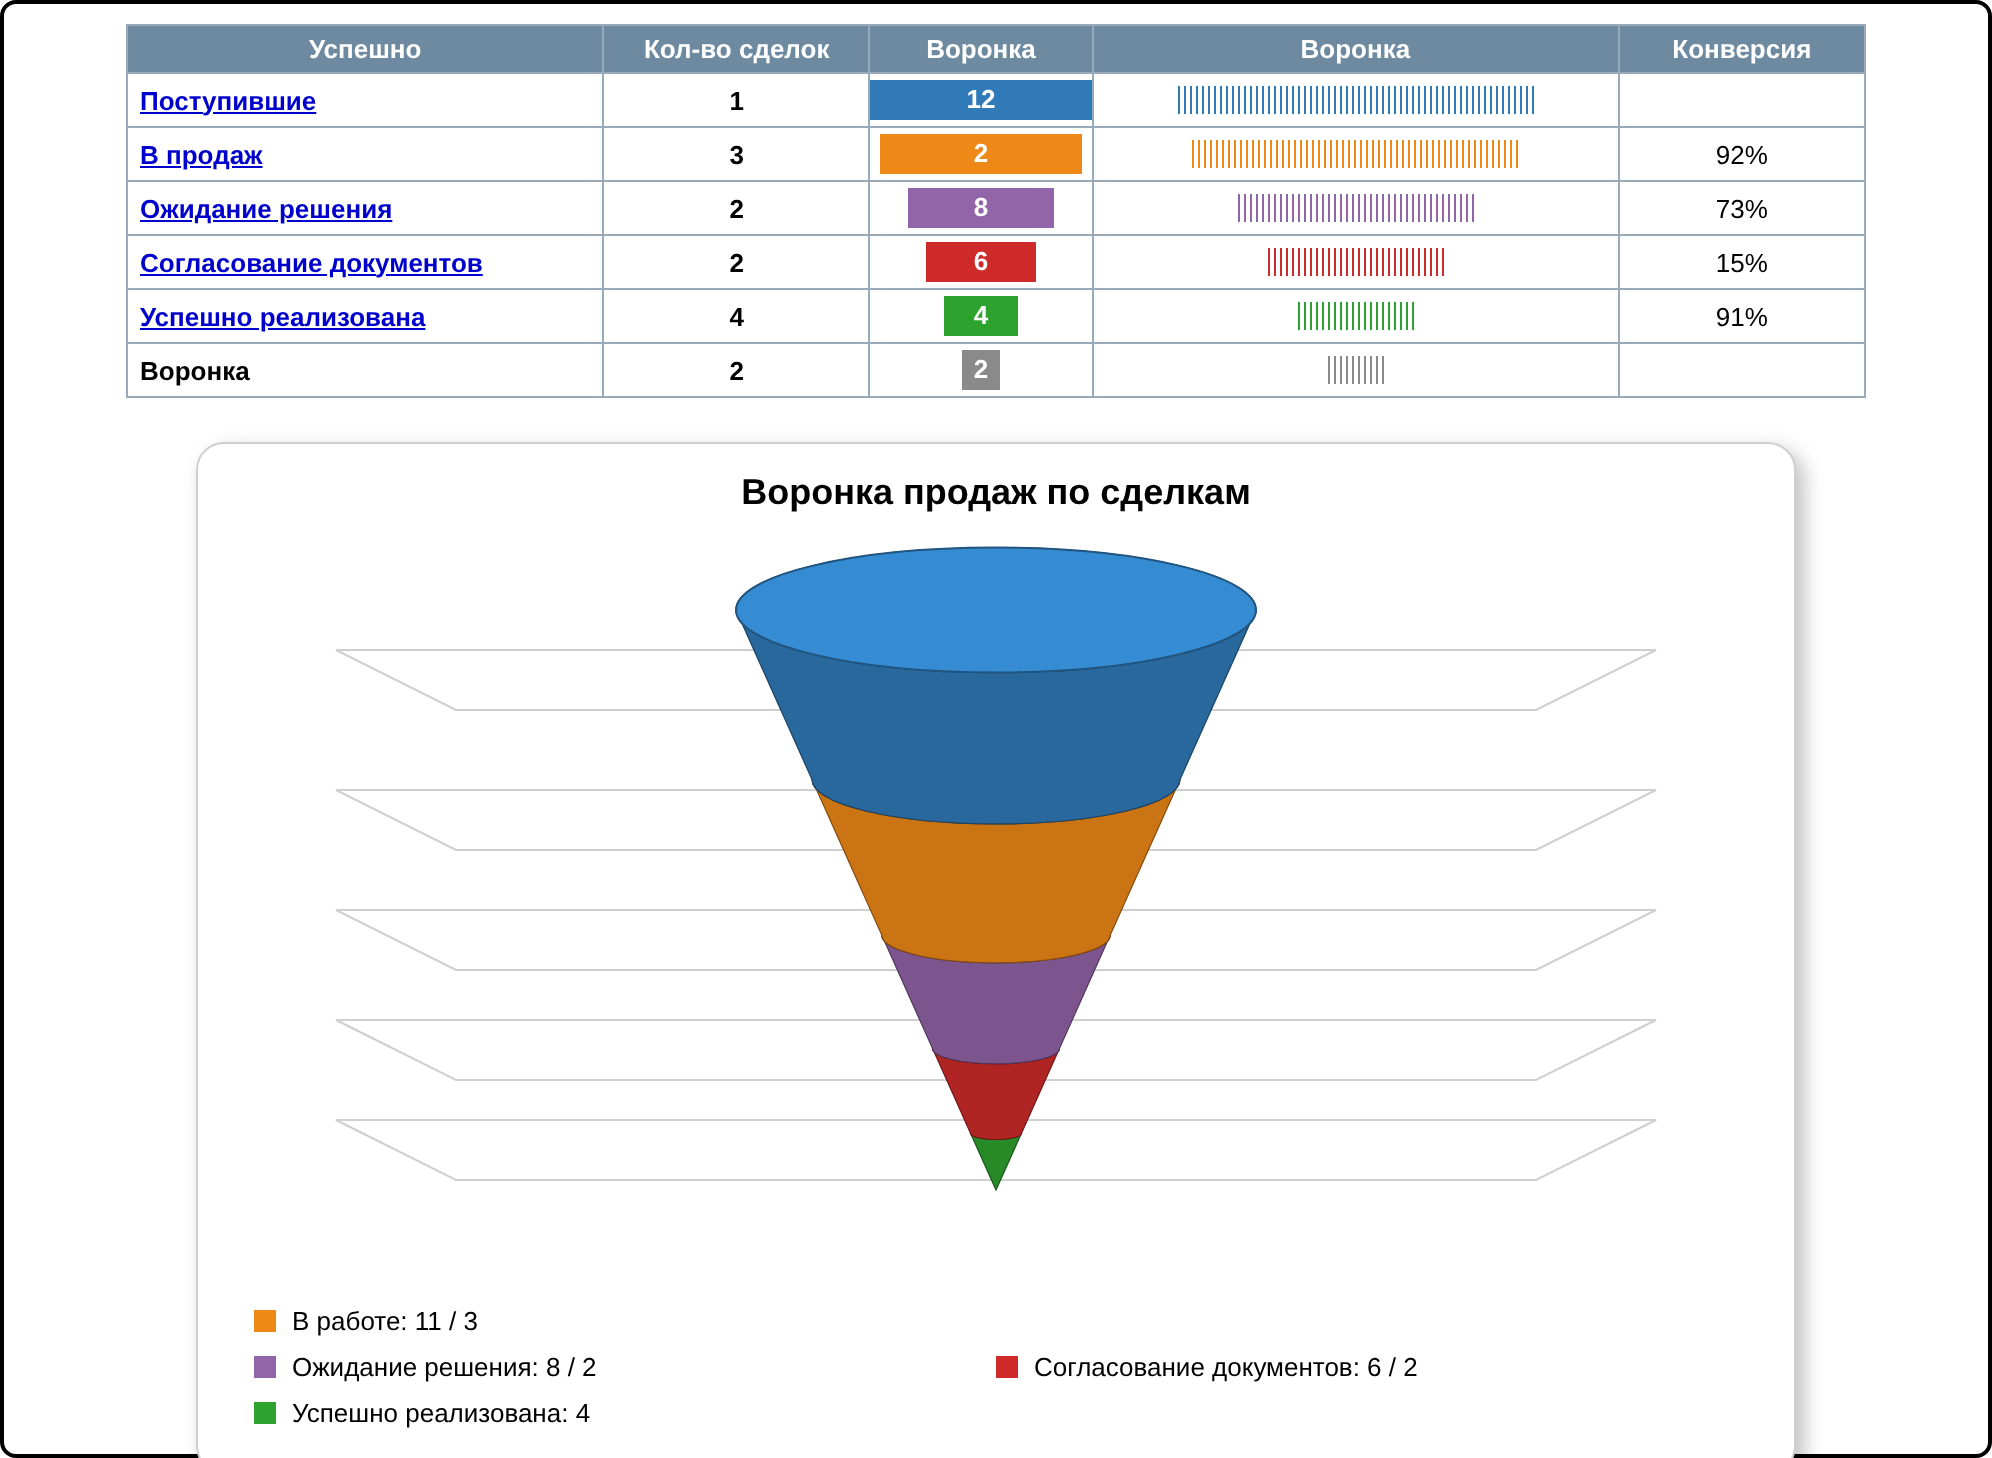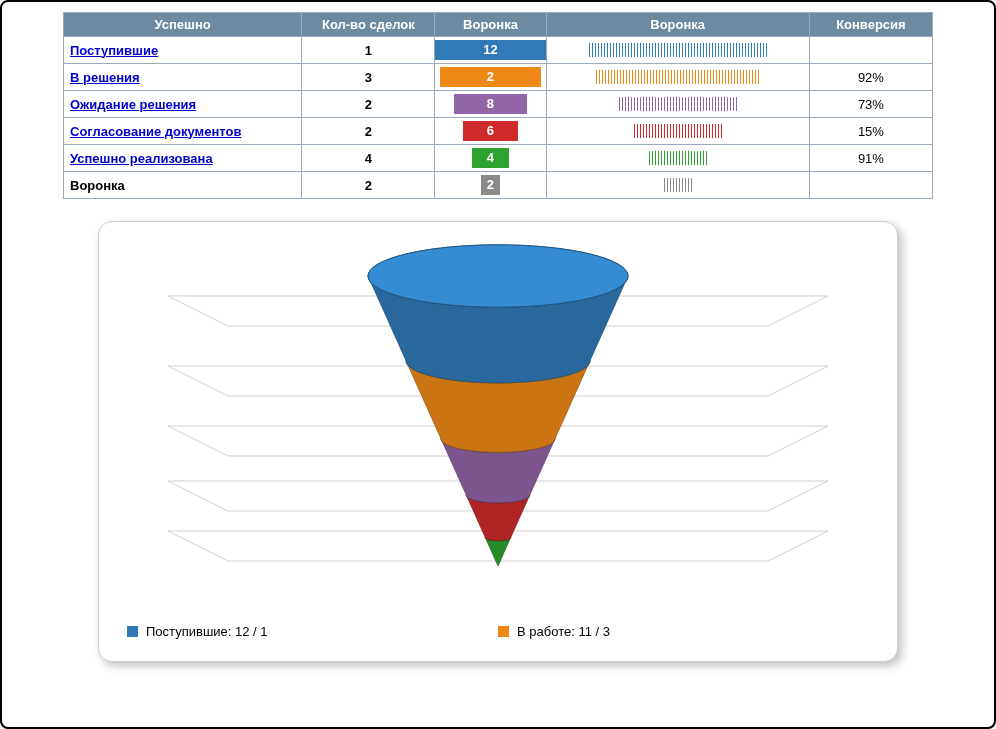--- a/index.html
+++ b/index.html
@@ -47,21 +47,21 @@
           <td class="col-count">1</td>
           <td class="col-funnel">
             <div class="funnel-cell">
               <div class="funnel-bar" style="background: rgb(47, 122, 183); width: 100%; left: 0%;">12</div>
             </div>
           </td>
           <td class="col-chart"><span class="barcode"><span style="background: rgb(47, 122, 183);"></span><span style="background: rgb(47, 122, 183);"></span><span style="background: rgb(47, 122, 183);"></span><span style="background: rgb(47, 122, 183);"></span><span style="background: rgb(47, 122, 183);"></span><span style="background: rgb(47, 122, 183);"></span><span style="background: rgb(47, 122, 183);"></span><span style="background: rgb(47, 122, 183);"></span><span style="background: rgb(47, 122, 183);"></span><span style="background: rgb(47, 122, 183);"></span><span style="background: rgb(47, 122, 183);"></span><span style="background: rgb(47, 122, 183);"></span><span style="background: rgb(47, 122, 183);"></span><span style="background: rgb(47, 122, 183);"></span><span style="background: rgb(47, 122, 183);"></span><span style="background: rgb(47, 122, 183);"></span><span style="background: rgb(47, 122, 183);"></span><span style="background: rgb(47, 122, 183);"></span><span style="background: rgb(47, 122, 183);"></span><span style="background: rgb(47, 122, 183);"></span><span style="background: rgb(47, 122, 183);"></span><span style="background: rgb(47, 122, 183);"></span><span style="background: rgb(47, 122, 183);"></span><span style="background: rgb(47, 122, 183);"></span><span style="background: rgb(47, 122, 183);"></span><span style="background: rgb(47, 122, 183);"></span><span style="background: rgb(47, 122, 183);"></span><span style="background: rgb(47, 122, 183);"></span><span style="background: rgb(47, 122, 183);"></span><span style="background: rgb(47, 122, 183);"></span><span style="background: rgb(47, 122, 183);"></span><span style="background: rgb(47, 122, 183);"></span><span style="background: rgb(47, 122, 183);"></span><span style="background: rgb(47, 122, 183);"></span><span style="background: rgb(47, 122, 183);"></span><span style="background: rgb(47, 122, 183);"></span><span style="background: rgb(47, 122, 183);"></span><span style="background: rgb(47, 122, 183);"></span><span style="background: rgb(47, 122, 183);"></span><span style="background: rgb(47, 122, 183);"></span><span style="background: rgb(47, 122, 183);"></span><span style="background: rgb(47, 122, 183);"></span><span style="background: rgb(47, 122, 183);"></span><span style="background: rgb(47, 122, 183);"></span><span style="background: rgb(47, 122, 183);"></span><span style="background: rgb(47, 122, 183);"></span><span style="background: rgb(47, 122, 183);"></span><span style="background: rgb(47, 122, 183);"></span><span style="background: rgb(47, 122, 183);"></span><span style="background: rgb(47, 122, 183);"></span><span style="background: rgb(47, 122, 183);"></span><span style="background: rgb(47, 122, 183);"></span><span style="background: rgb(47, 122, 183);"></span><span style="background: rgb(47, 122, 183);"></span><span style="background: rgb(47, 122, 183);"></span><span style="background: rgb(47, 122, 183);"></span><span style="background: rgb(47, 122, 183);"></span><span style="background: rgb(47, 122, 183);"></span><span style="background: rgb(47, 122, 183);"></span><span style="background: rgb(47, 122, 183);"></span></span></td>
           <td class="col-conv"></td>
         </tr>
         <tr>
-          <td class="col-status"><span class="status-link">В решения</span></td>
+          <td class="col-status"><span class="status-link">В продаж</span></td>
           <td class="col-count">3</td>
           <td class="col-funnel">
             <div class="funnel-cell">
               <div class="funnel-bar" style="background: rgb(238, 136, 23); width: 91.6667%; left: 4.16667%;">2</div>
             </div>
           </td>
           <td class="col-chart"><span class="barcode"><span style="background: rgb(238, 136, 23);"></span><span style="background: rgb(238, 136, 23);"></span><span style="background: rgb(238, 136, 23);"></span><span style="background: rgb(238, 136, 23);"></span><span style="background: rgb(238, 136, 23);"></span><span style="background: rgb(238, 136, 23);"></span><span style="background: rgb(238, 136, 23);"></span><span style="background: rgb(238, 136, 23);"></span><span style="background: rgb(238, 136, 23);"></span><span style="background: rgb(238, 136, 23);"></span><span style="background: rgb(238, 136, 23);"></span><span style="background: rgb(238, 136, 23);"></span><span style="background: rgb(238, 136, 23);"></span><span style="background: rgb(238, 136, 23);"></span><span style="background: rgb(238, 136, 23);"></span><span style="background: rgb(238, 136, 23);"></span><span style="background: rgb(238, 136, 23);"></span><span style="background: rgb(238, 136, 23);"></span><span style="background: rgb(238, 136, 23);"></span><span style="background: rgb(238, 136, 23);"></span><span style="background: rgb(238, 136, 23);"></span><span style="background: rgb(238, 136, 23);"></span><span style="background: rgb(238, 136, 23);"></span><span style="background: rgb(238, 136, 23);"></span><span style="background: rgb(238, 136, 23);"></span><span style="background: rgb(238, 136, 23);"></span><span style="background: rgb(238, 136, 23);"></span><span style="background: rgb(238, 136, 23);"></span><span style="background: rgb(238, 136, 23);"></span><span style="background: rgb(238, 136, 23);"></span><span style="background: rgb(238, 136, 23);"></span><span style="background: rgb(238, 136, 23);"></span><span style="background: rgb(238, 136, 23);"></span><span style="background: rgb(238, 136, 23);"></span><span style="background: rgb(238, 136, 23);"></span><span style="background: rgb(238, 136, 23);"></span><span style="background: rgb(238, 136, 23);"></span><span style="background: rgb(238, 136, 23);"></span><span style="background: rgb(238, 136, 23);"></span><span style="background: rgb(238, 136, 23);"></span><span style="background: rgb(238, 136, 23);"></span><span style="background: rgb(238, 136, 23);"></span><span style="background: rgb(238, 136, 23);"></span><span style="background: rgb(238, 136, 23);"></span><span style="background: rgb(238, 136, 23);"></span><span style="background: rgb(238, 136, 23);"></span><span style="background: rgb(238, 136, 23);"></span><span style="background: rgb(238, 136, 23);"></span><span style="background: rgb(238, 136, 23);"></span><span style="background: rgb(238, 136, 23);"></span><span style="background: rgb(238, 136, 23);"></span><span style="background: rgb(238, 136, 23);"></span><span style="background: rgb(238, 136, 23);"></span><span style="background: rgb(238, 136, 23);"></span><span style="background: rgb(238, 136, 23);"></span></span></td>
           <td class="col-conv">92%</td>
         </tr>
         <tr>
@@ -105,20 +105,21 @@
               <div class="funnel-bar" style="background: rgb(138, 138, 138); width: 16.6667%; left: 41.6667%;">2</div>
             </div>
           </td>
           <td class="col-chart"><span class="barcode"><span style="background: rgb(138, 138, 138);"></span><span style="background: rgb(138, 138, 138);"></span><span style="background: rgb(138, 138, 138);"></span><span style="background: rgb(138, 138, 138);"></span><span style="background: rgb(138, 138, 138);"></span><span style="background: rgb(138, 138, 138);"></span><span style="background: rgb(138, 138, 138);"></span><span style="background: rgb(138, 138, 138);"></span><span style="background: rgb(138, 138, 138);"></span><span style="background: rgb(138, 138, 138);"></span></span></td>
           <td class="col-conv"></td>
         </tr>
       </tbody>
 </table>
 
 <div class="chart-panel">
+  <div class="chart-title">Воронка продаж по сделкам</div>
 
   <div class="chart-area">
     <svg id="funnel-svg" viewBox="0 0 740 370" width="100%" height="100%">
           <g>
             <path d="M 40 60 L 700 60 L 640 90 L 100 90 Z" fill="none" stroke="#cfcfcf" stroke-width="1"></path>
             <path d="M 40 130 L 700 130 L 640 160 L 100 160 Z" fill="none" stroke="#cfcfcf" stroke-width="1"></path>
             <path d="M 40 190 L 700 190 L 640 220 L 100 220 Z" fill="none" stroke="#cfcfcf" stroke-width="1"></path>
             <path d="M 40 245 L 700 245 L 640 275 L 100 275 Z" fill="none" stroke="#cfcfcf" stroke-width="1"></path>
             <path d="M 40 295 L 700 295 L 640 325 L 100 325 Z" fill="none" stroke="#cfcfcf" stroke-width="1"></path>
           </g>
@@ -157,24 +158,37 @@
          A 91.95121951219512 22.068292682926828 0 0 1 278.0487804878049 124.8780487804878 Z" fill="rgb(40,104,156)" stroke="rgb(26,67,101)" stroke-width="0.6"></path>
             <ellipse cx="370" cy="40" rx="130" ry="31.2" fill="rgb(49,128,192)" stroke="rgb(28,73,110)" stroke-width="0.6"></ellipse>
           </g>
           <ellipse cx="370" cy="40" rx="130" ry="31.2" fill="rgb(54,140,210)" stroke="rgb(33,85,128)" stroke-width="1"></ellipse>
         </svg>
   </div>
 
   <div class="legend" id="legend">
         <div class="legend-row">
           <div class="legend-item">
-            <span class="legend-sw" style="background: rgb(47, 122, 183);"></span>
-            <span>Поступившие: 12 / 1</span>
-          </div>
-          <div class="legend-item">
             <span class="legend-sw" style="background: rgb(238, 136, 23);"></span>
             <span>В работе: 11 / 3</span>
           </div>
+        </div>
+        <div class="legend-row">
+          <div class="legend-item">
+            <span class="legend-sw" style="background: rgb(146, 100, 168);"></span>
+            <span>Ожидание решения: 8 / 2</span>
+          </div>
+          <div class="legend-item">
+            <span class="legend-sw" style="background: rgb(207, 42, 42);"></span>
+            <span>Согласование документов: 6 / 2</span>
+          </div>
+        </div>
+        <div class="legend-row">
+          <div class="legend-item">
+            <span class="legend-sw" style="background: rgb(46, 162, 46);"></span>
+            <span>Успешно реализована: 4</span>
+          </div>
+          <div class="legend-item"></div>
         </div>
       </div>
 </div>
 
 </div>
 
 </body></html>

